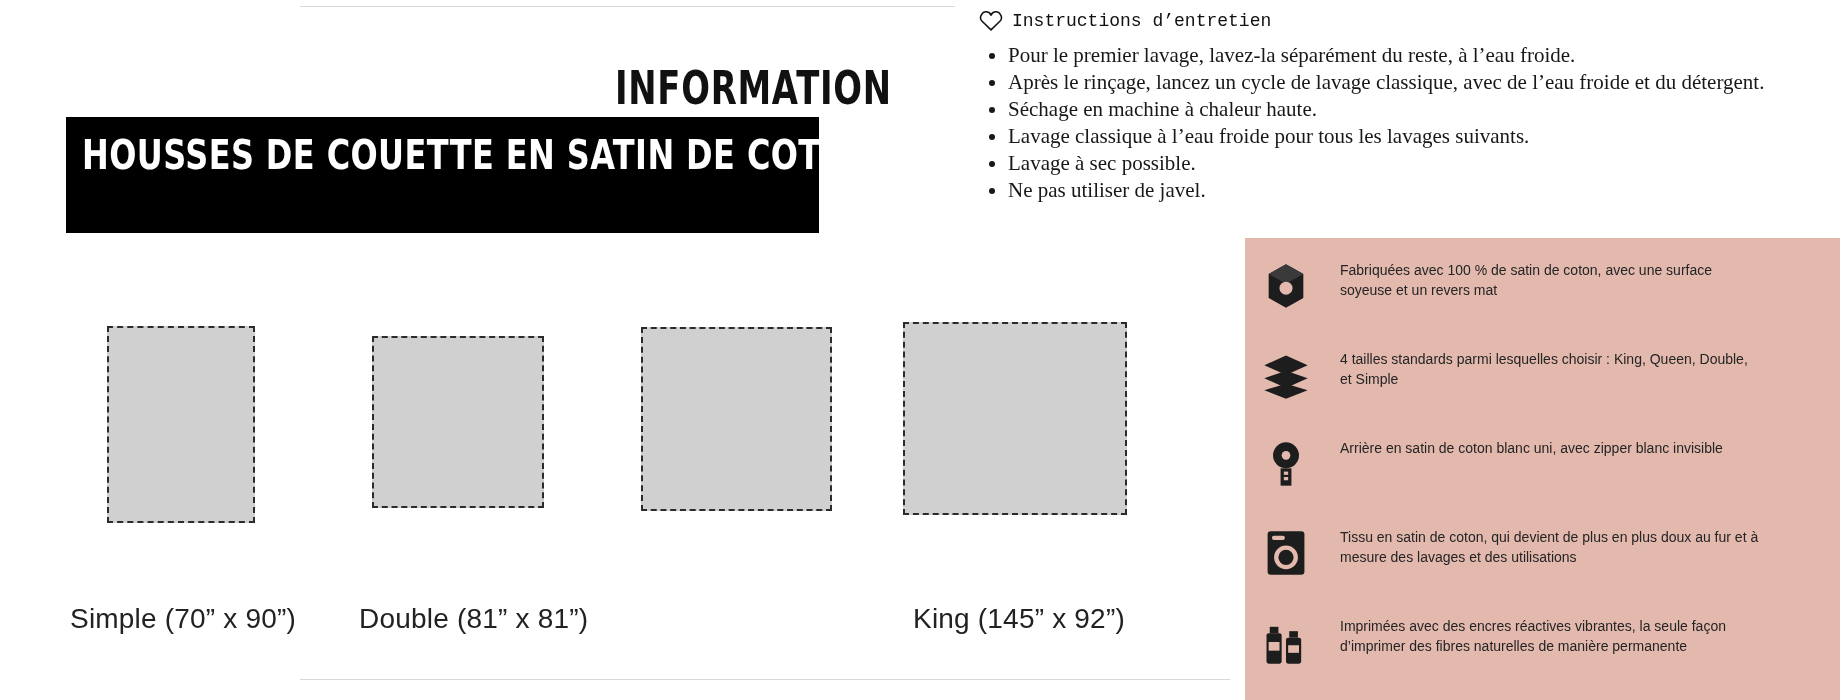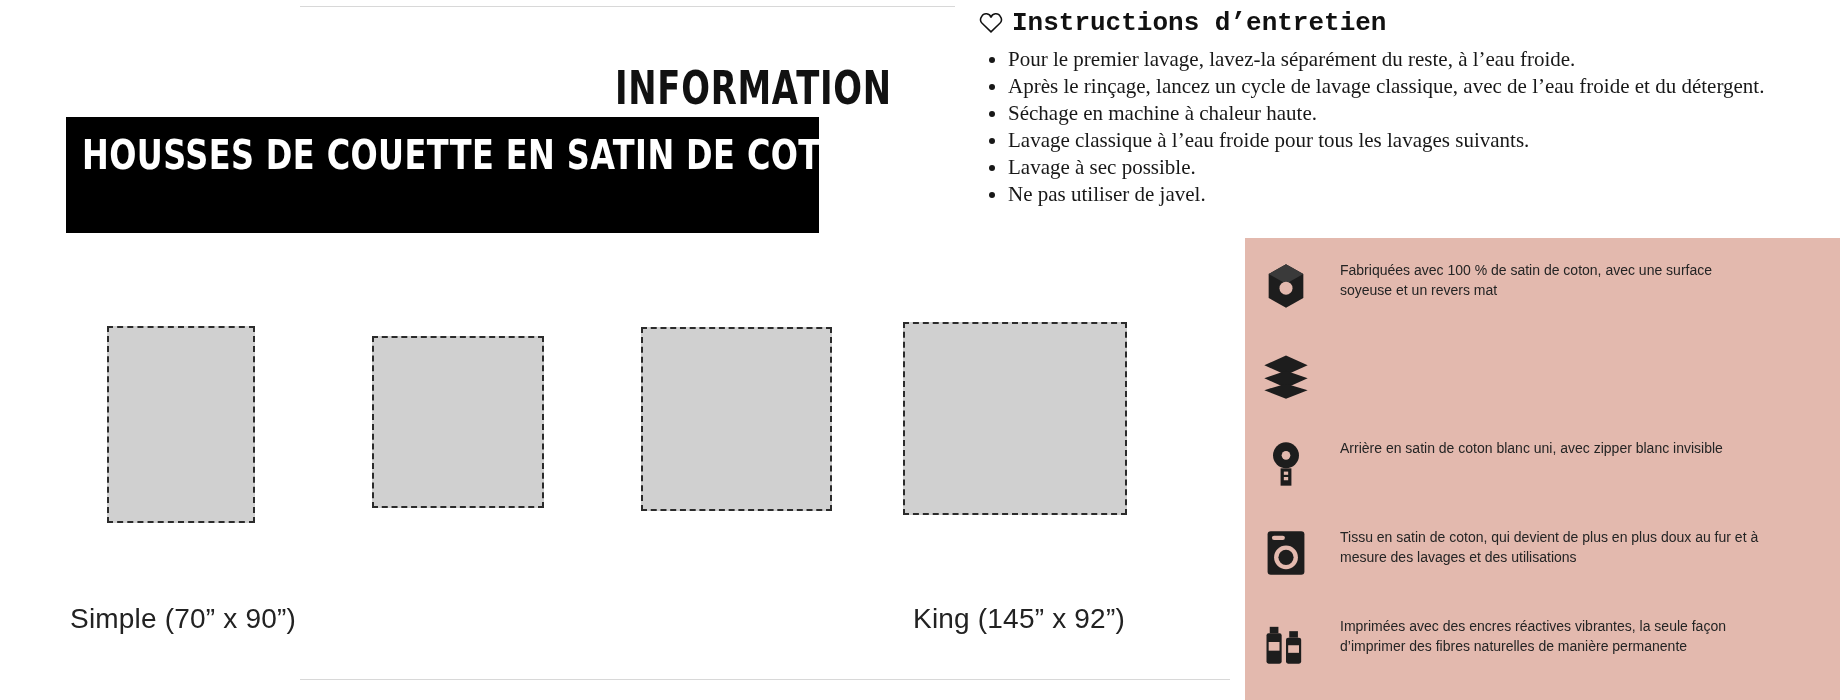--- a/index.html
+++ b/index.html
@@ -103,25 +103,24 @@
   }
   .care-head {
     display: flex;
     align-items: center;
     gap: 8px;
     margin-bottom: 8px;
   }
   .heart-icon { width: 26px; height: 26px; display: block; }
   .care-title {
     font-family: "Liberation Mono", monospace;
-    font-size: 26px;
+    font-size: 18px;
     color: #111111;
     letter-spacing: 0px;
     white-space: nowrap;
-    font-weight: bold;
   }
   .care-list {
     margin: 0;
     padding-left: 30px;
     list-style: disc;
   }
   .care-list li {
     font-family: Liberation Serif, serif;
     font-size: 21px;
     line-height: 27px;
@@ -167,20 +166,21 @@
   <div class="info-word">INFORMATION</div>
   <div class="title-bar">
     <div class="title-bar-text">HOUSSES DE COUETTE EN SATIN DE COTON</div>
   </div>
 
   <div class="sizes">
     <div class="size-box b-single"></div>
     <div class="size-label l-single">Simple (70” x 90”)</div>
 
     <div class="size-box b-double"></div>
+    <div class="size-label l-double">Double (81” x 81”)</div>
 
     <div class="size-box b-queen"></div>
 
     <div class="size-box b-king"></div>
     <div class="size-label l-king">King (145” x 92”)</div>
   </div>
 
   <div class="care">
     <div class="care-head">
       <svg class="heart-icon" viewBox="0 0 24 24">
@@ -208,20 +208,21 @@
       </svg>
       <div class="ftext">Fabriquées avec 100 % de satin de coton, avec une surface soyeuse et un revers mat</div>
     </div>
 
     <div class="feature">
       <svg class="ficon" viewBox="0 0 48 48">
         <path d="M24 6 4 15l20 9 20-9z" fill="#1d1d1d"></path>
         <path d="M24 20 4 27l20 9 20-9z" fill="#1d1d1d"></path>
         <path d="M24 32 4 38l20 8 20-8z" fill="#1d1d1d"></path>
       </svg>
+      <div class="ftext">4 tailles standards parmi lesquelles choisir : King, Queen, Double, et Simple</div>
     </div>
 
     <div class="feature">
       <svg class="ficon" viewBox="0 0 48 48">
         <circle cx="24" cy="16" r="12" fill="#1d1d1d"></circle>
         <circle cx="24" cy="16" r="4" fill="#e3b9ae"></circle>
         <rect x="19" y="28" width="10" height="16" fill="#1d1d1d"></rect>
         <rect x="22" y="31" width="4" height="3" fill="#e3b9ae"></rect>
         <rect x="22" y="36" width="4" height="3" fill="#e3b9ae"></rect>
       </svg>

